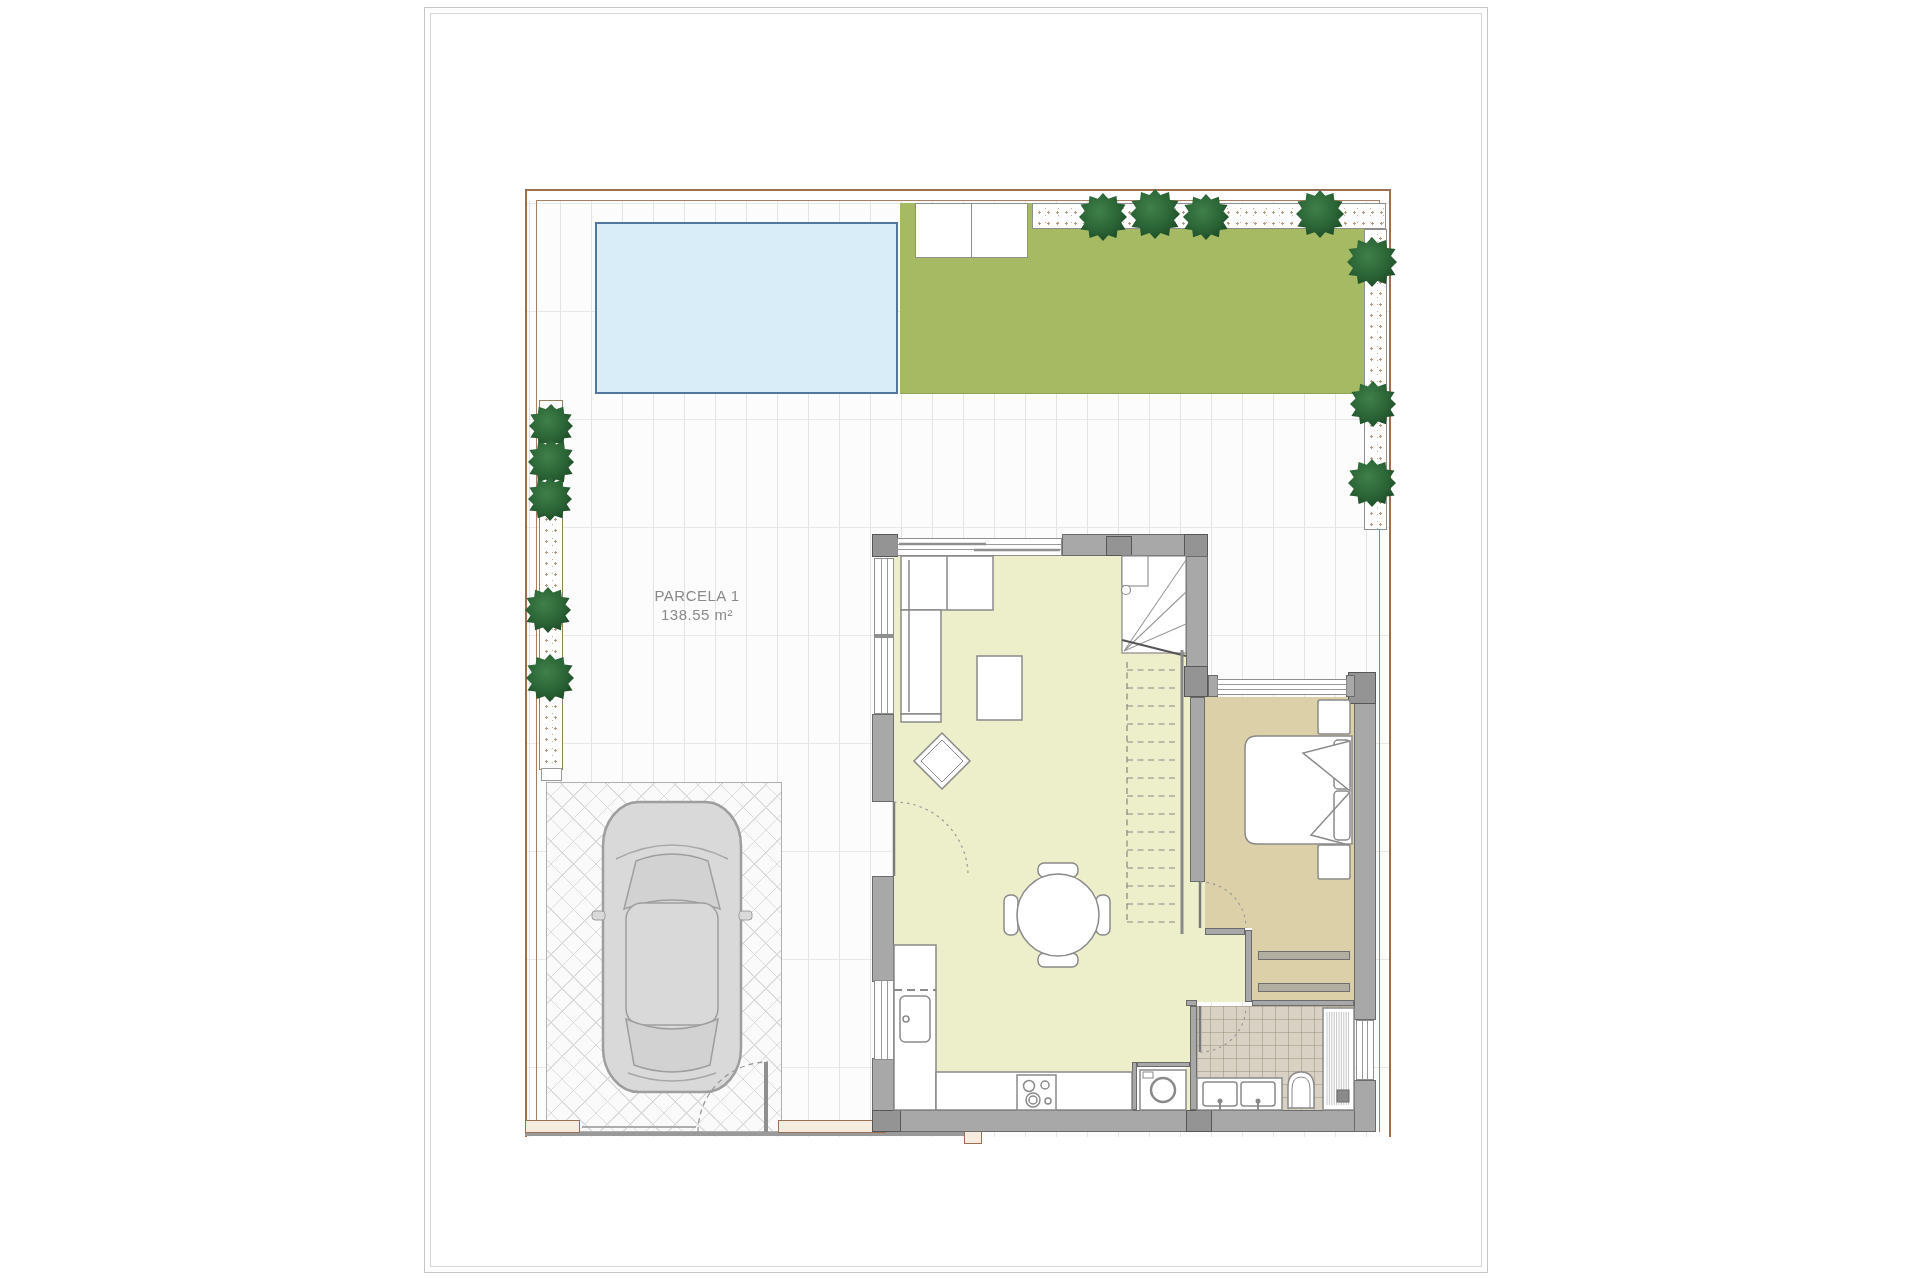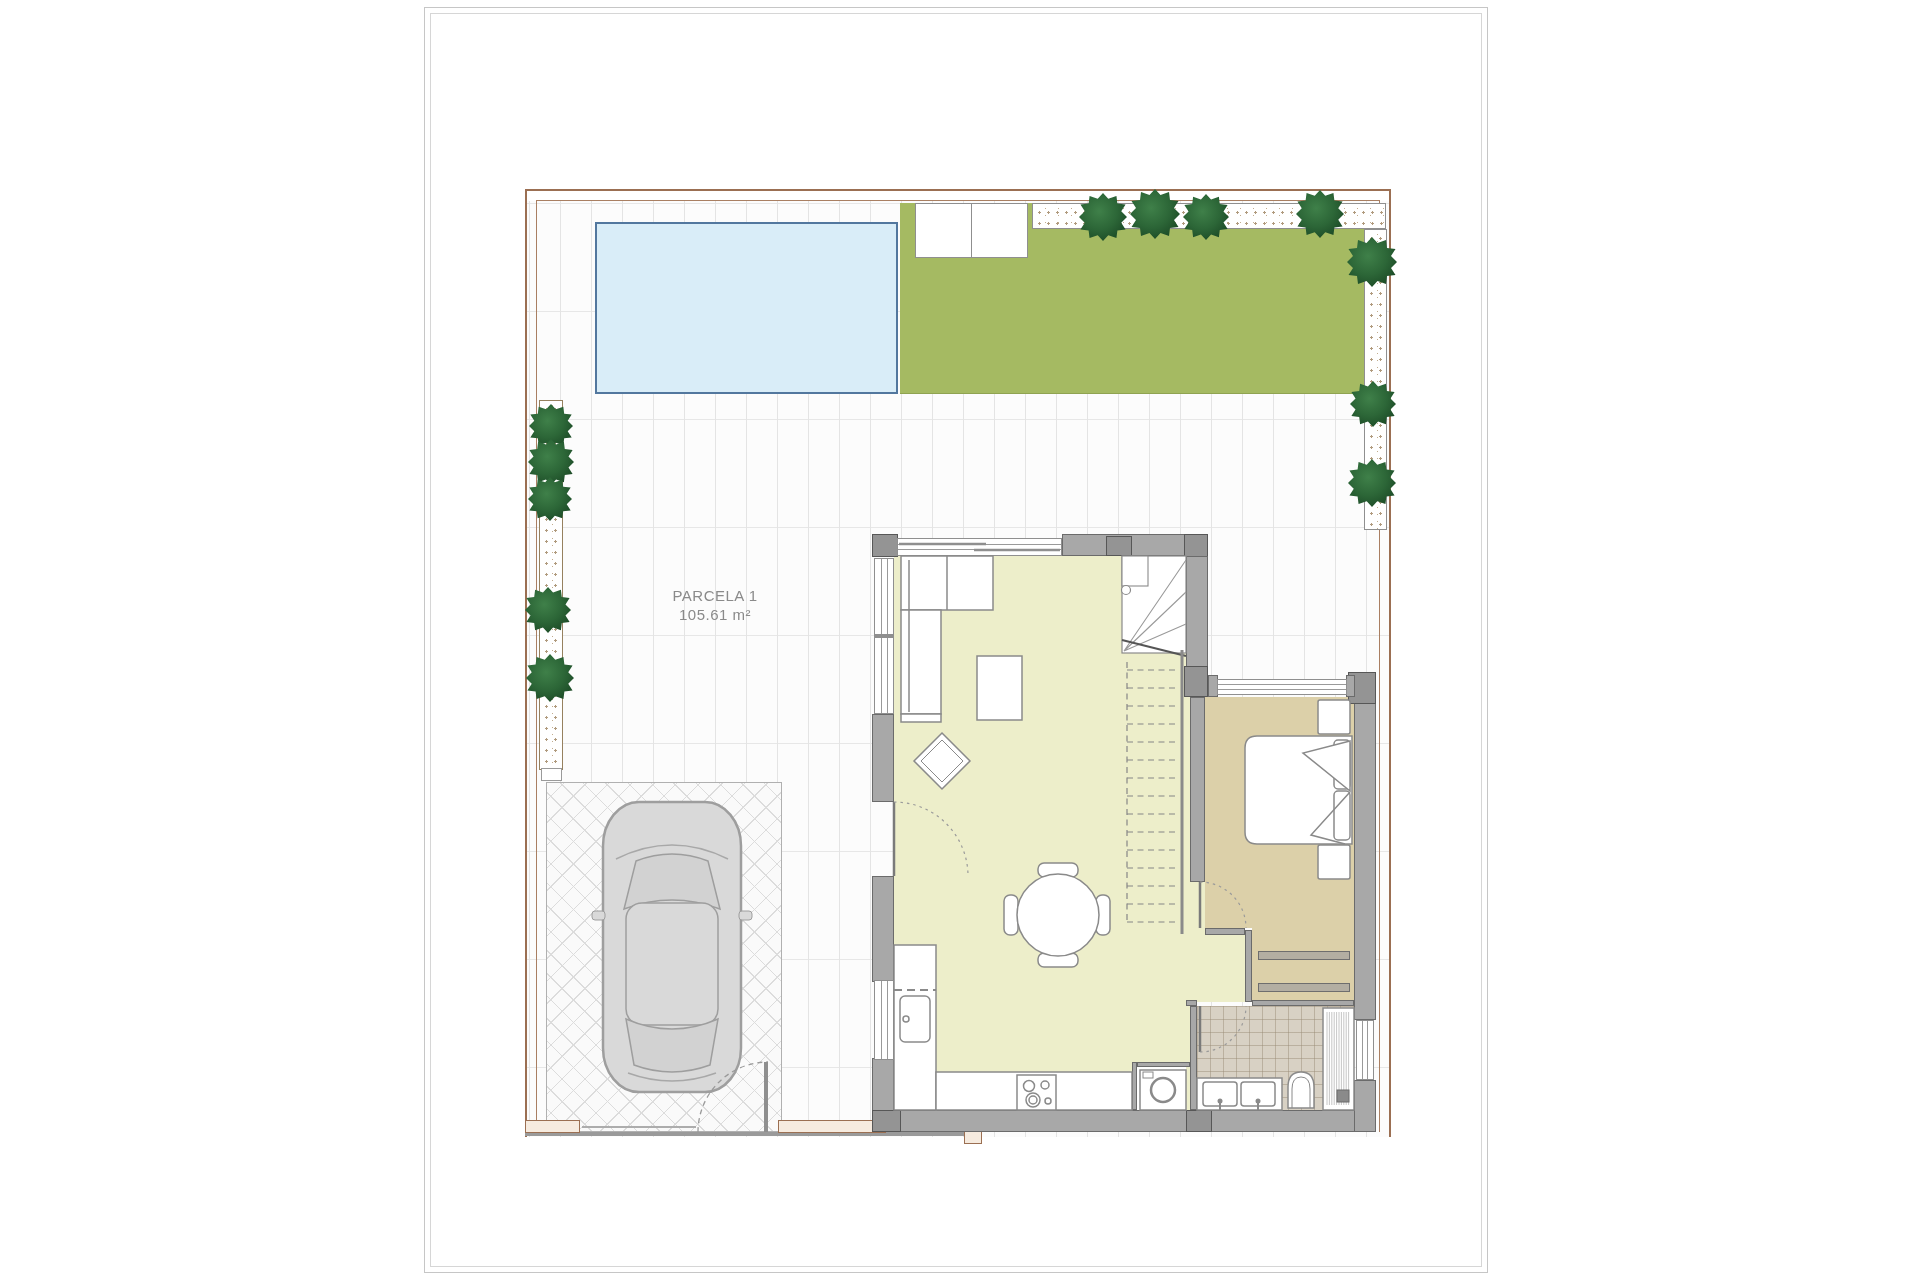--- a/index.html
+++ b/index.html
@@ -143,23 +143,23 @@
   <div class="abs wall" style="left:1132px;top:1062px;width:5px;height:48px;"></div>
   <div class="abs wall" style="left:1137px;top:1062px;width:53px;height:5px;"></div>
 
   <div class="win win-h" style="left:897px;top:538px;width:165px;height:18px;"></div>
   <div class="win win-v" style="left:874px;top:558px;width:20px;height:156px;"></div>
   <div class="abs mullion" style="left:874px;top:634px;width:20px;height:4px;"></div>
   <div class="win win-v" style="left:874px;top:980px;width:20px;height:80px;"></div>
   <div class="win win-h" style="left:1217px;top:679px;width:130px;height:16px;"></div>
   <div class="win win-v" style="left:1356px;top:1020px;width:18px;height:60px;"></div>
 
-  <div class="abs parcel-label" style="left:615px;top:586px;width:200px;">
+  <div class="abs parcel-label" style="left:597px;top:586px;width:200px;">
     <div>PARCELA 1</div>
-    <div>105.61 m²</div>
+    <div>138.55 m²</div>
   </div>
 
   <svg class="overlay" width="1920" height="1280" viewBox="0 0 1920 1280">
 
     <g transform="translate(600,799)">
       <rect x="3" y="3" width="138" height="290" rx="36" ry="44" fill="#d9d9d9" stroke="#9e9e9e" stroke-width="2.5"></rect>
       <path d="M16,60 Q72,32 128,60" fill="none" stroke="#a8a8a8" stroke-width="1.5"></path>
       <path d="M24,110 Q72,92 120,110 L108,62 Q72,48 36,62 Z" fill="#d2d2d2" stroke="#9e9e9e" stroke-width="1.5"></path>
       <rect x="26" y="104" width="92" height="122" rx="16" fill="#d9d9d9" stroke="#9e9e9e" stroke-width="1.5"></rect>
       <path d="M26,220 Q72,240 118,220 L110,266 Q72,280 34,266 Z" fill="#d2d2d2" stroke="#9e9e9e" stroke-width="1.5"></path>

